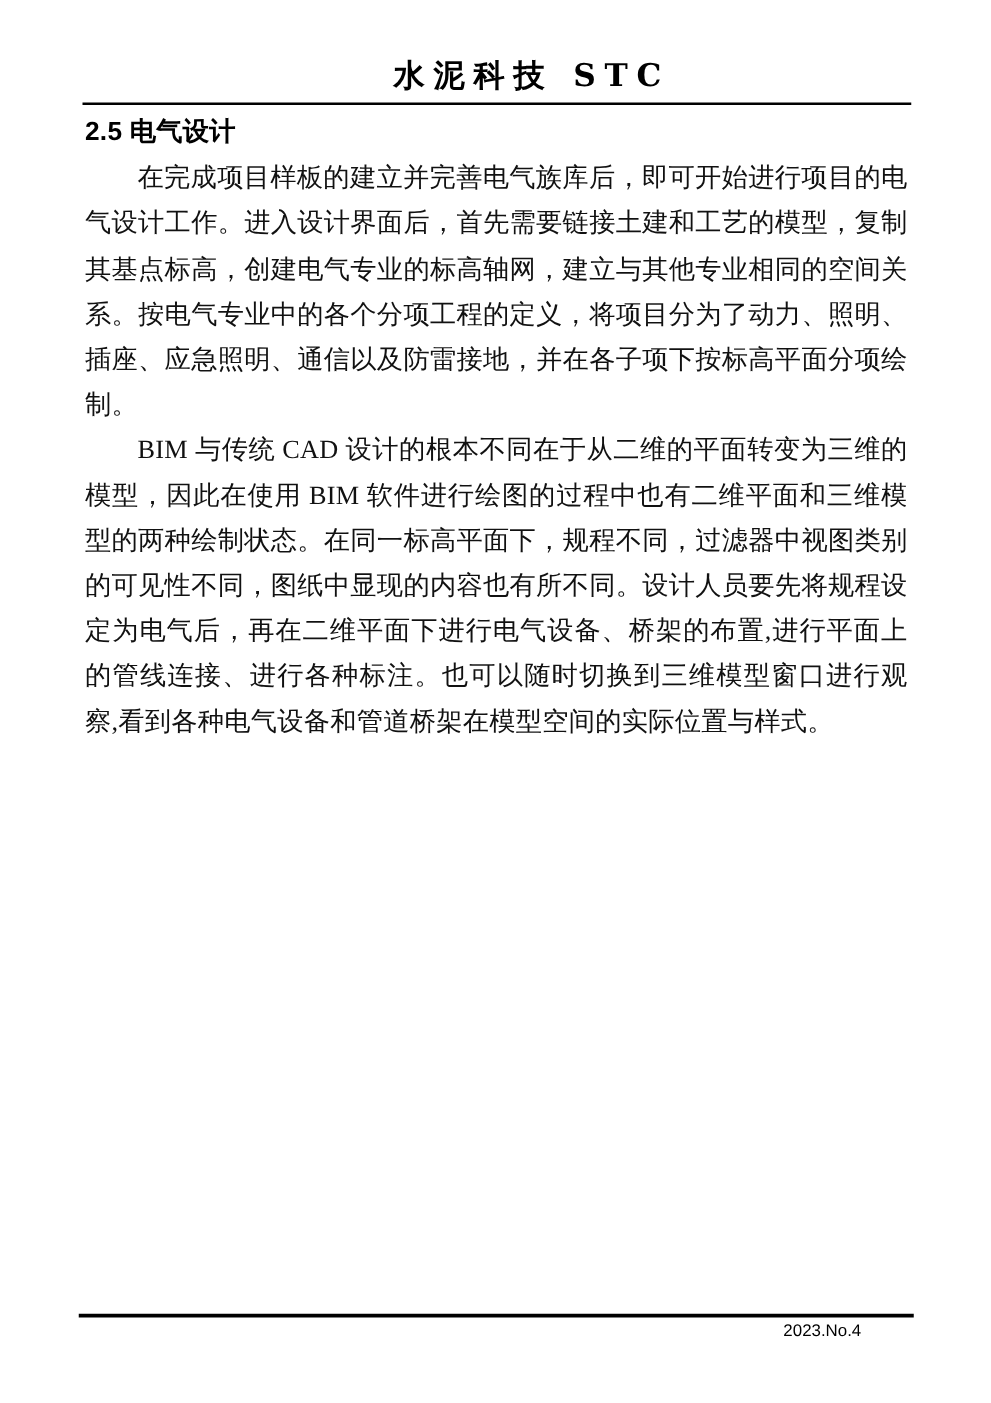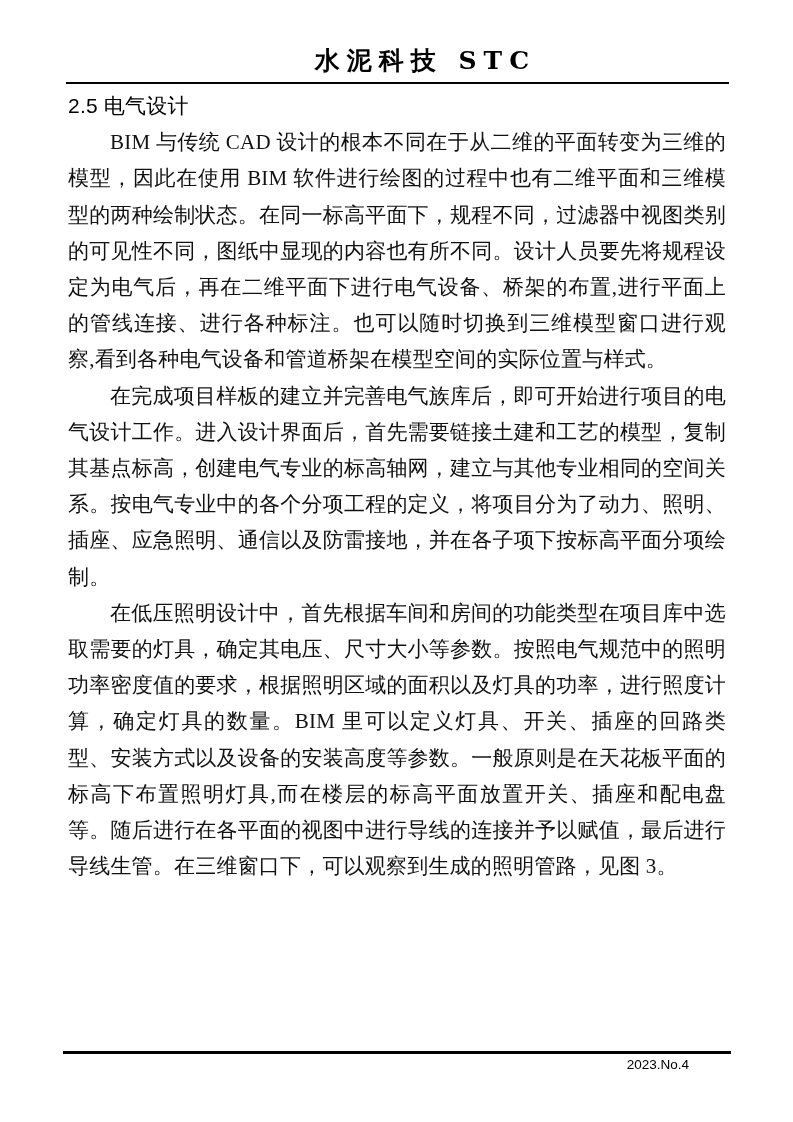--- a/index.html
+++ b/index.html
@@ -51,21 +51,21 @@
   .body-text p {
     margin: 0;
     padding: 0;
     text-indent: 2em;
   }
   .section-heading {
     margin: 0;
     padding: 0;
     font-family: "Liberation Sans", sans-serif;
     font-size: 21px;
-    font-weight: normal;
+    font-weight: bold;
     line-height: 36.2px;
     text-indent: 0;
     color: #000000;
   }
   .footer-rule {
     position: absolute;
     top: 1051px;
     left: 63px;
     right: 62px;
     border-top: 3px solid #000000;
@@ -94,23 +94,22 @@
 <body>
 
 <div class="page">
 
   <div class="journal-title">水泥科技 STC</div>
 
   <div class="header-rule"></div>
 
   <div class="body-text">
     <h2 class="section-heading">2.5 电气设计</h2>
+    <p>在完成项目样板的建立并完善电气族库后，即可开始进行项目的电气设计工作。进入设计界面后，首先需要链接土建和工艺的模型，复制其基点标高，创建电气专业的标高轴网，建立与其他专业相同的空间关系。按电气专业中的各个分项工程的定义，将项目分为了动力、照明、插座、应急照明、通信以及防雷接地，并在各子项下按标高平面分项绘制。</p>
     <p>BIM 与传统 CAD 设计的根本不同在于从二维的平面转变为三维的模型，因此在使用 BIM 软件进行绘图的过程中也有二维平面和三维模型的两种绘制状态。在同一标高平面下，规程不同，过滤器中视图类别的可见性不同，图纸中显现的内容也有所不同。设计人员要先将规程设定为电气后，再在二维平面下进行电气设备、桥架的布置,进行平面上的管线连接、进行各种标注。也可以随时切换到三维模型窗口进行观察,看到各种电气设备和管道桥架在模型空间的实际位置与样式。</p>
-    <p>在完成项目样板的建立并完善电气族库后，即可开始进行项目的电气设计工作。进入设计界面后，首先需要链接土建和工艺的模型，复制其基点标高，创建电气专业的标高轴网，建立与其他专业相同的空间关系。按电气专业中的各个分项工程的定义，将项目分为了动力、照明、插座、应急照明、通信以及防雷接地，并在各子项下按标高平面分项绘制。</p>
-    <p>在低压照明设计中，首先根据车间和房间的功能类型在项目库中选取需要的灯具，确定其电压、尺寸大小等参数。按照电气规范中的照明功率密度值的要求，根据照明区域的面积以及灯具的功率，进行照度计算，确定灯具的数量。BIM 里可以定义灯具、开关、插座的回路类型、安装方式以及设备的安装高度等参数。一般原则是在天花板平面的标高下布置照明灯具,而在楼层的标高平面放置开关、插座和配电盘等。随后进行在各平面的视图中进行导线的连接并予以赋值，最后进行导线生管。在三维窗口下，可以观察到生成的照明管路，见图 3。</p>
   </div>
 
   <div class="footer-rule"></div>
 
 
   <div class="footer-issue">2023.No.4</div>
 
 </div>
 
 </body></html>

